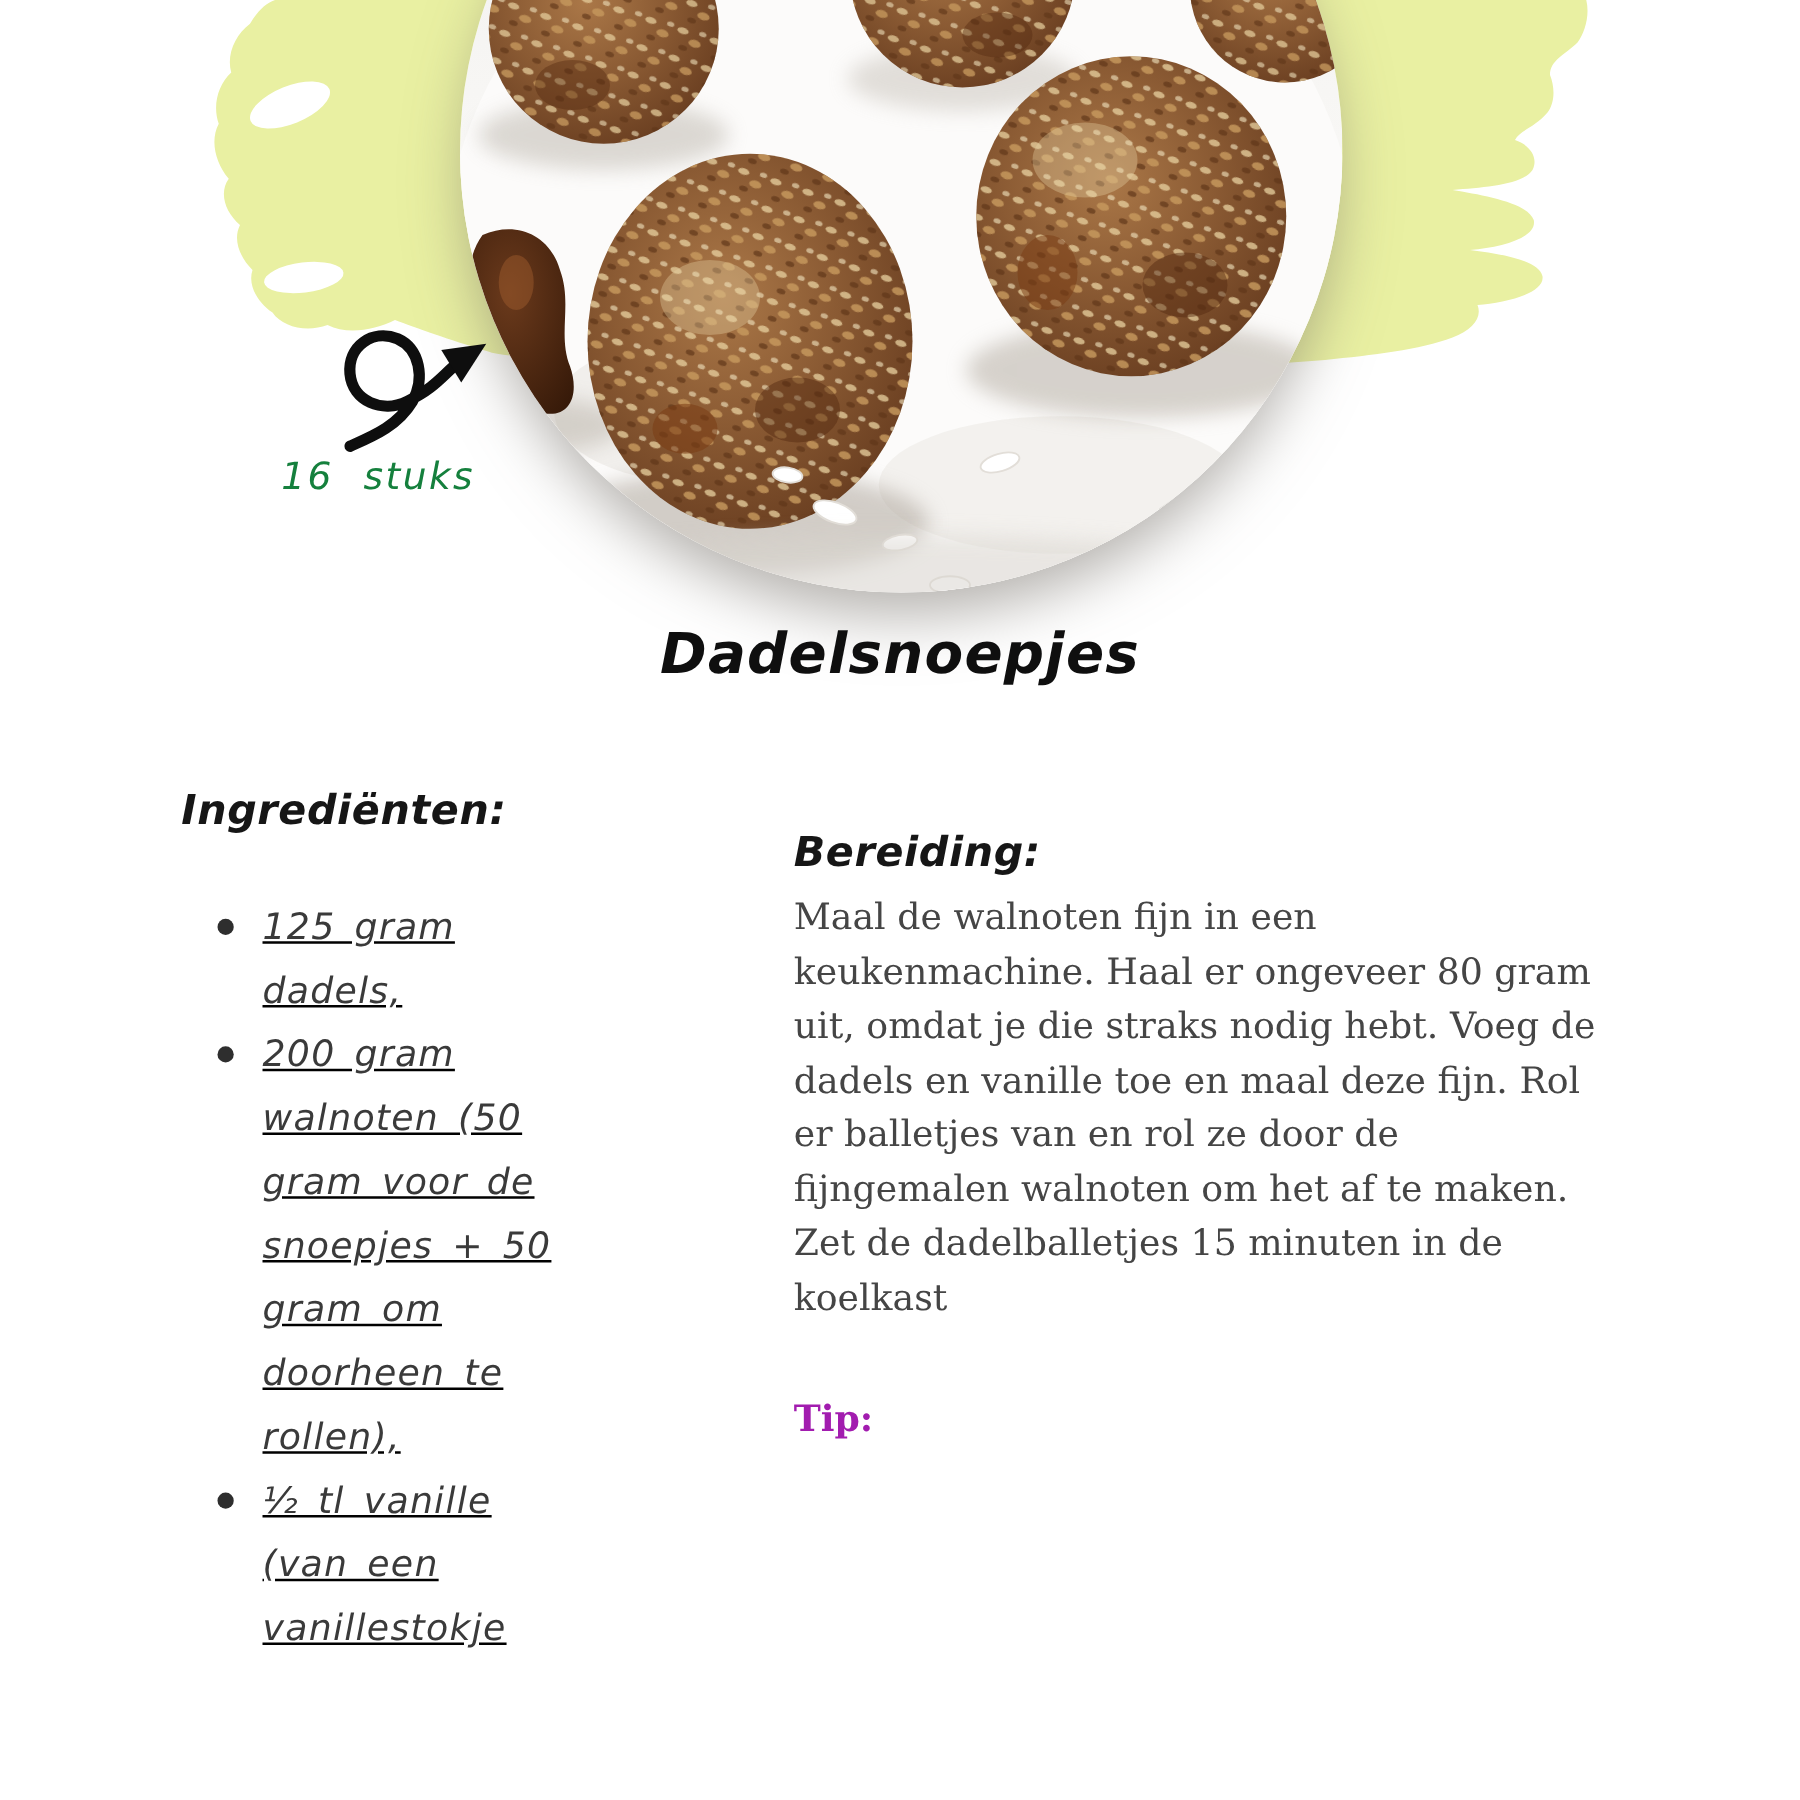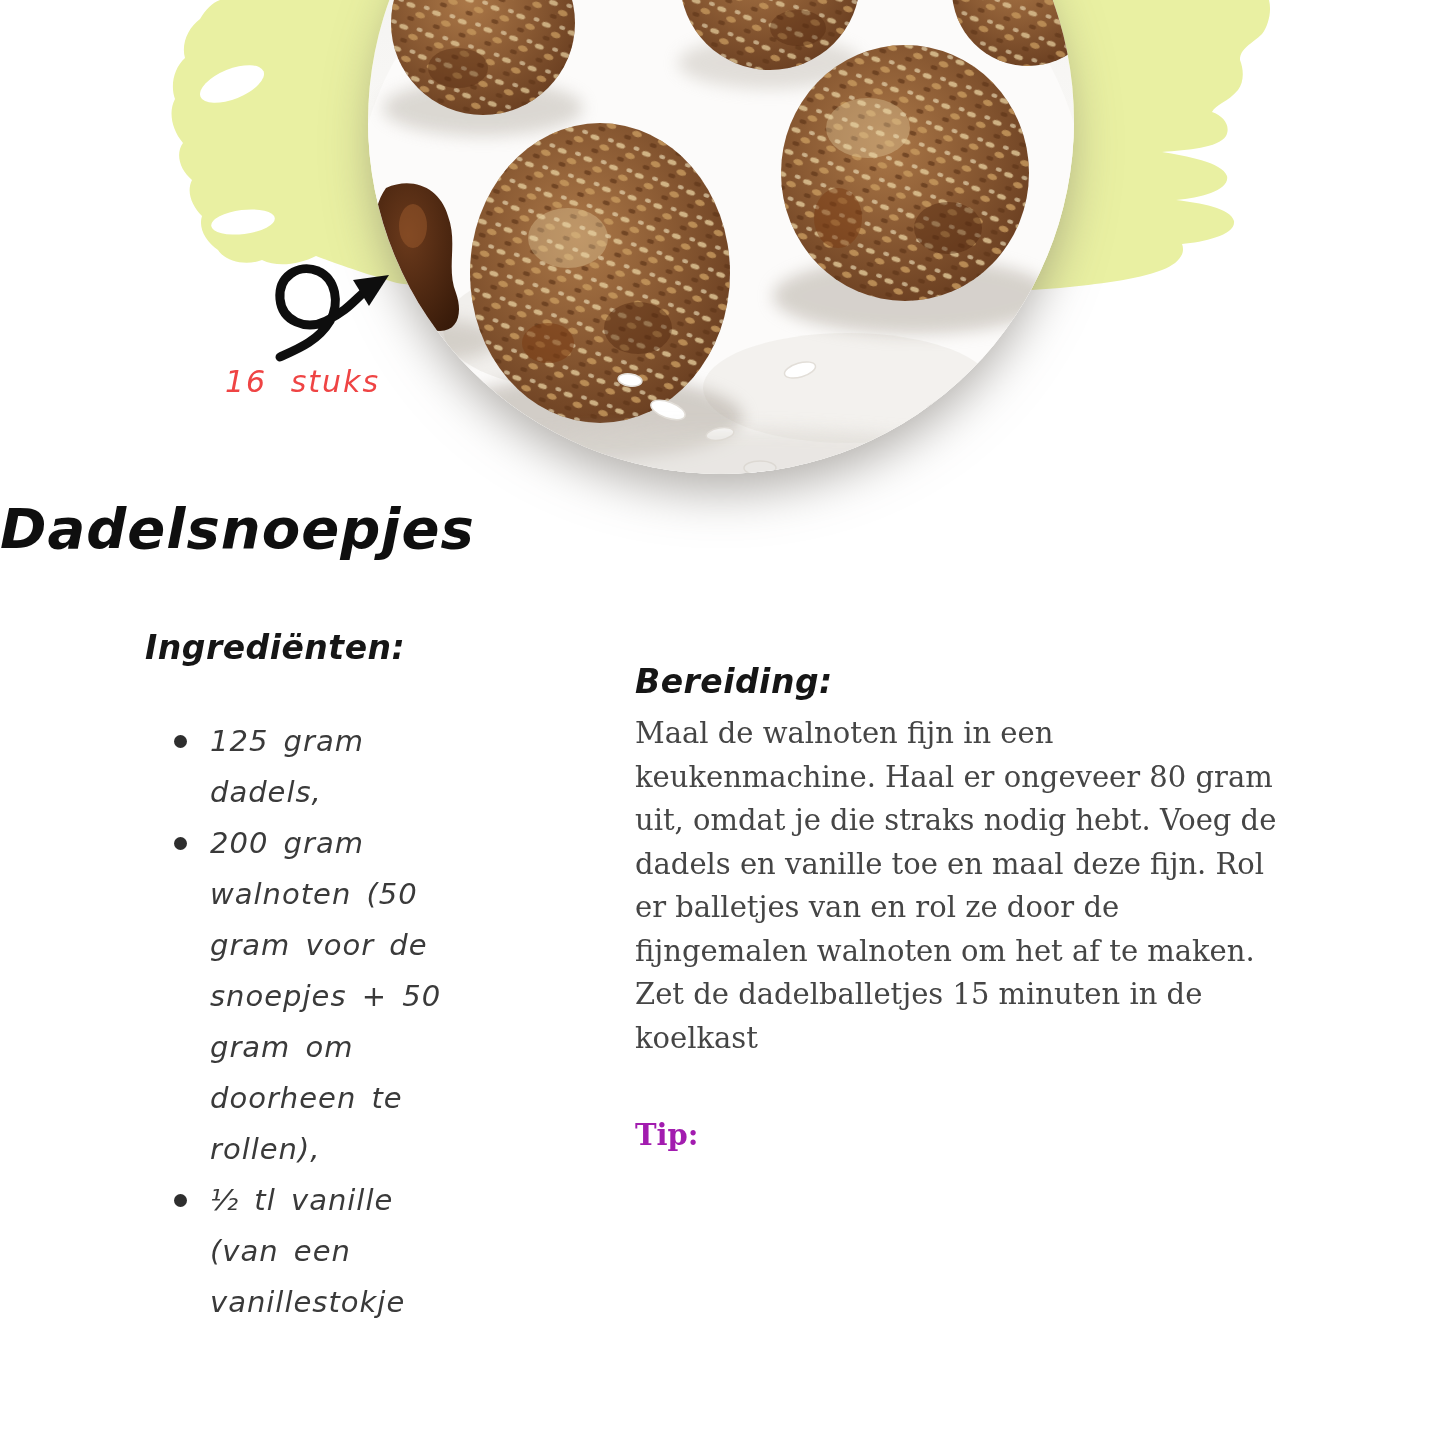--- a/index.html
+++ b/index.html
@@ -7,31 +7,31 @@
         font-family:"DejaVu Sans",sans-serif;}
   
   #splash{position:absolute;left:0;top:0;width:1440px;height:400px;z-index:1;}
   
   #photo-wrap{position:absolute;left:368px;top:-232px;width:706px;height:706px;border-radius:50%;
         overflow:hidden;z-index:2;box-shadow:0 24px 48px -6px rgba(105,100,92,.5);}
   #photo-wrap svg{display:block;}
   
   #arrow{position:absolute;left:250px;top:245px;z-index:3;}
   #yield{position:absolute;left:225px;top:364px;z-index:3;font-style:italic;font-size:30px;
-        color:#ef4444;letter-spacing:2px;word-spacing:12px;}
+        color:#15803d;letter-spacing:2px;word-spacing:12px;}
   
-  #title{position:absolute;left:0;top:496px;width:1440px;text-align:left;z-index:3;
-        font-weight:bold;font-style:italic;font-size:56px;letter-spacing:1px;color:#0f0f0f;}
+  #title{position:absolute;left:0;top:496px;width:1440px;text-align:center;z-index:3;
+        font-weight:bold;font-style:italic;font-size:45px;letter-spacing:1px;color:#0f0f0f;}
   
   .hand-heading{position:absolute;font-weight:bold;font-style:italic;font-size:33px;
         letter-spacing:.5px;color:#161616;}
   #ing-heading{left:145px;top:628px;}
   #prep-heading{left:635px;top:626px;margin-top:36px;}
   
-  #ing-list{position:absolute;left:172px;top:716px;width:300px;margin:0;padding:0;list-style:none;}
+  #ing-list{position:absolute;left:172px;top:716px;width:300px;margin:0;padding:0;list-style:none;text-decoration:underline;}
   #ing-list li{position:relative;padding-left:38px;margin:0;font-style:italic;font-size:29px;
         line-height:51px;color:#3a3a3a;letter-spacing:1px;word-spacing:5px;}
   #ing-list li::before{content:"";position:absolute;left:2px;top:19px;width:13px;height:13px;
         border-radius:50%;background:#2e2e2e;}
   
   .serif-body{font-family:"DejaVu Serif",serif;color:#454545;}
   #prep-body{position:absolute;left:635px;top:712px;width:655px;font-size:29px;line-height:43.5px;}
   #tip-label{position:absolute;left:635px;top:1118px;font-weight:bold;font-size:29px;color:#a21caf;}
   #tip-text{position:absolute;left:635px;top:1158px;width:680px;font-style:italic;
         font-size:28.5px;line-height:43px;}

